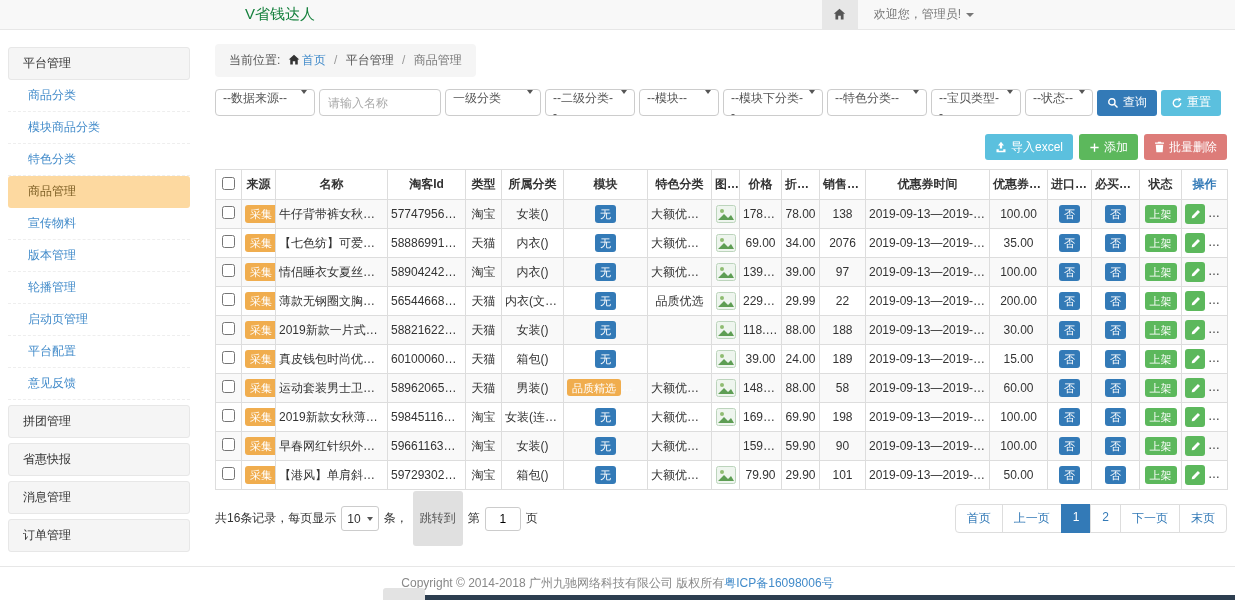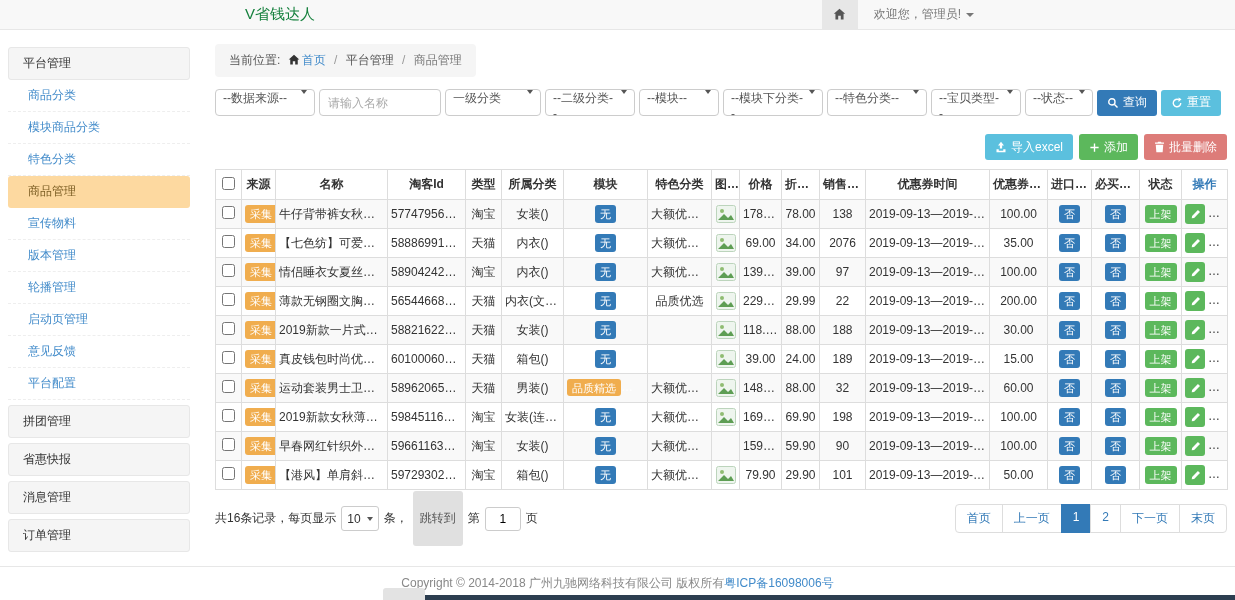--- a/index.html
+++ b/index.html
@@ -124,22 +124,22 @@
     <div>
         <div class="menu-group">平台管理</div>
         <div class="menu-link">商品分类</div>
         <div class="menu-link">模块商品分类</div>
         <div class="menu-link">特色分类</div>
         <div class="menu-link active">商品管理</div>
         <div class="menu-link">宣传物料</div>
         <div class="menu-link">版本管理</div>
         <div class="menu-link">轮播管理</div>
         <div class="menu-link">启动页管理</div>
+        <div class="menu-link">平台配置</div>
         <div class="menu-link">意见反馈</div>
-        <div class="menu-link">平台配置</div>
         <div class="menu-group">拼团管理</div>
         <div class="menu-group">省惠快报</div>
         <div class="menu-group">消息管理</div>
         <div class="menu-group">订单管理</div>
       </div>
   </div>
 
   <div class="content">
     <div class="breadcrumb">
       <span>当前位置:</span>
@@ -505,21 +505,21 @@
             <td>男装()</td>
             <td><span class="badge bg-warning">品质精选</span><span>爱上运动</span></td>
             <td>大额优惠券</td>
             <td><span><svg class="thumb" viewBox="0 0 20 18">
                   <rect x="0.5" y="0.5" width="19" height="17" rx="2" fill="#eef5ee" stroke="#bcd4bc"></rect>
                   <circle cx="6" cy="6" r="2" fill="#8fbc72"></circle>
                   <path d="M2 15 L8 9 L12 13 L15 10 L18 15 Z" fill="#5e9e54"></path>
                 </svg></span></td>
             <td>148.00</td>
             <td>88.00</td>
-            <td>32</td>
+            <td>58</td>
             <td>2019-09-13—2019-09-15</td>
             <td>60.00</td>
             <td><span class="badge bg-primary">否</span></td>
             <td><span class="badge bg-primary">否</span></td>
             <td><span class="badge bg-success">上架</span></td>
             <td><span class="op-btn op-edit">
                 <span>
                   <svg width="11" height="11" viewBox="0 0 16 16">
                     <path fill="#fff" d="M11.5 1.5 L14.5 4.5 L6 13 L2.5 13.5 L3 10 Z"></path>
                   </svg>

